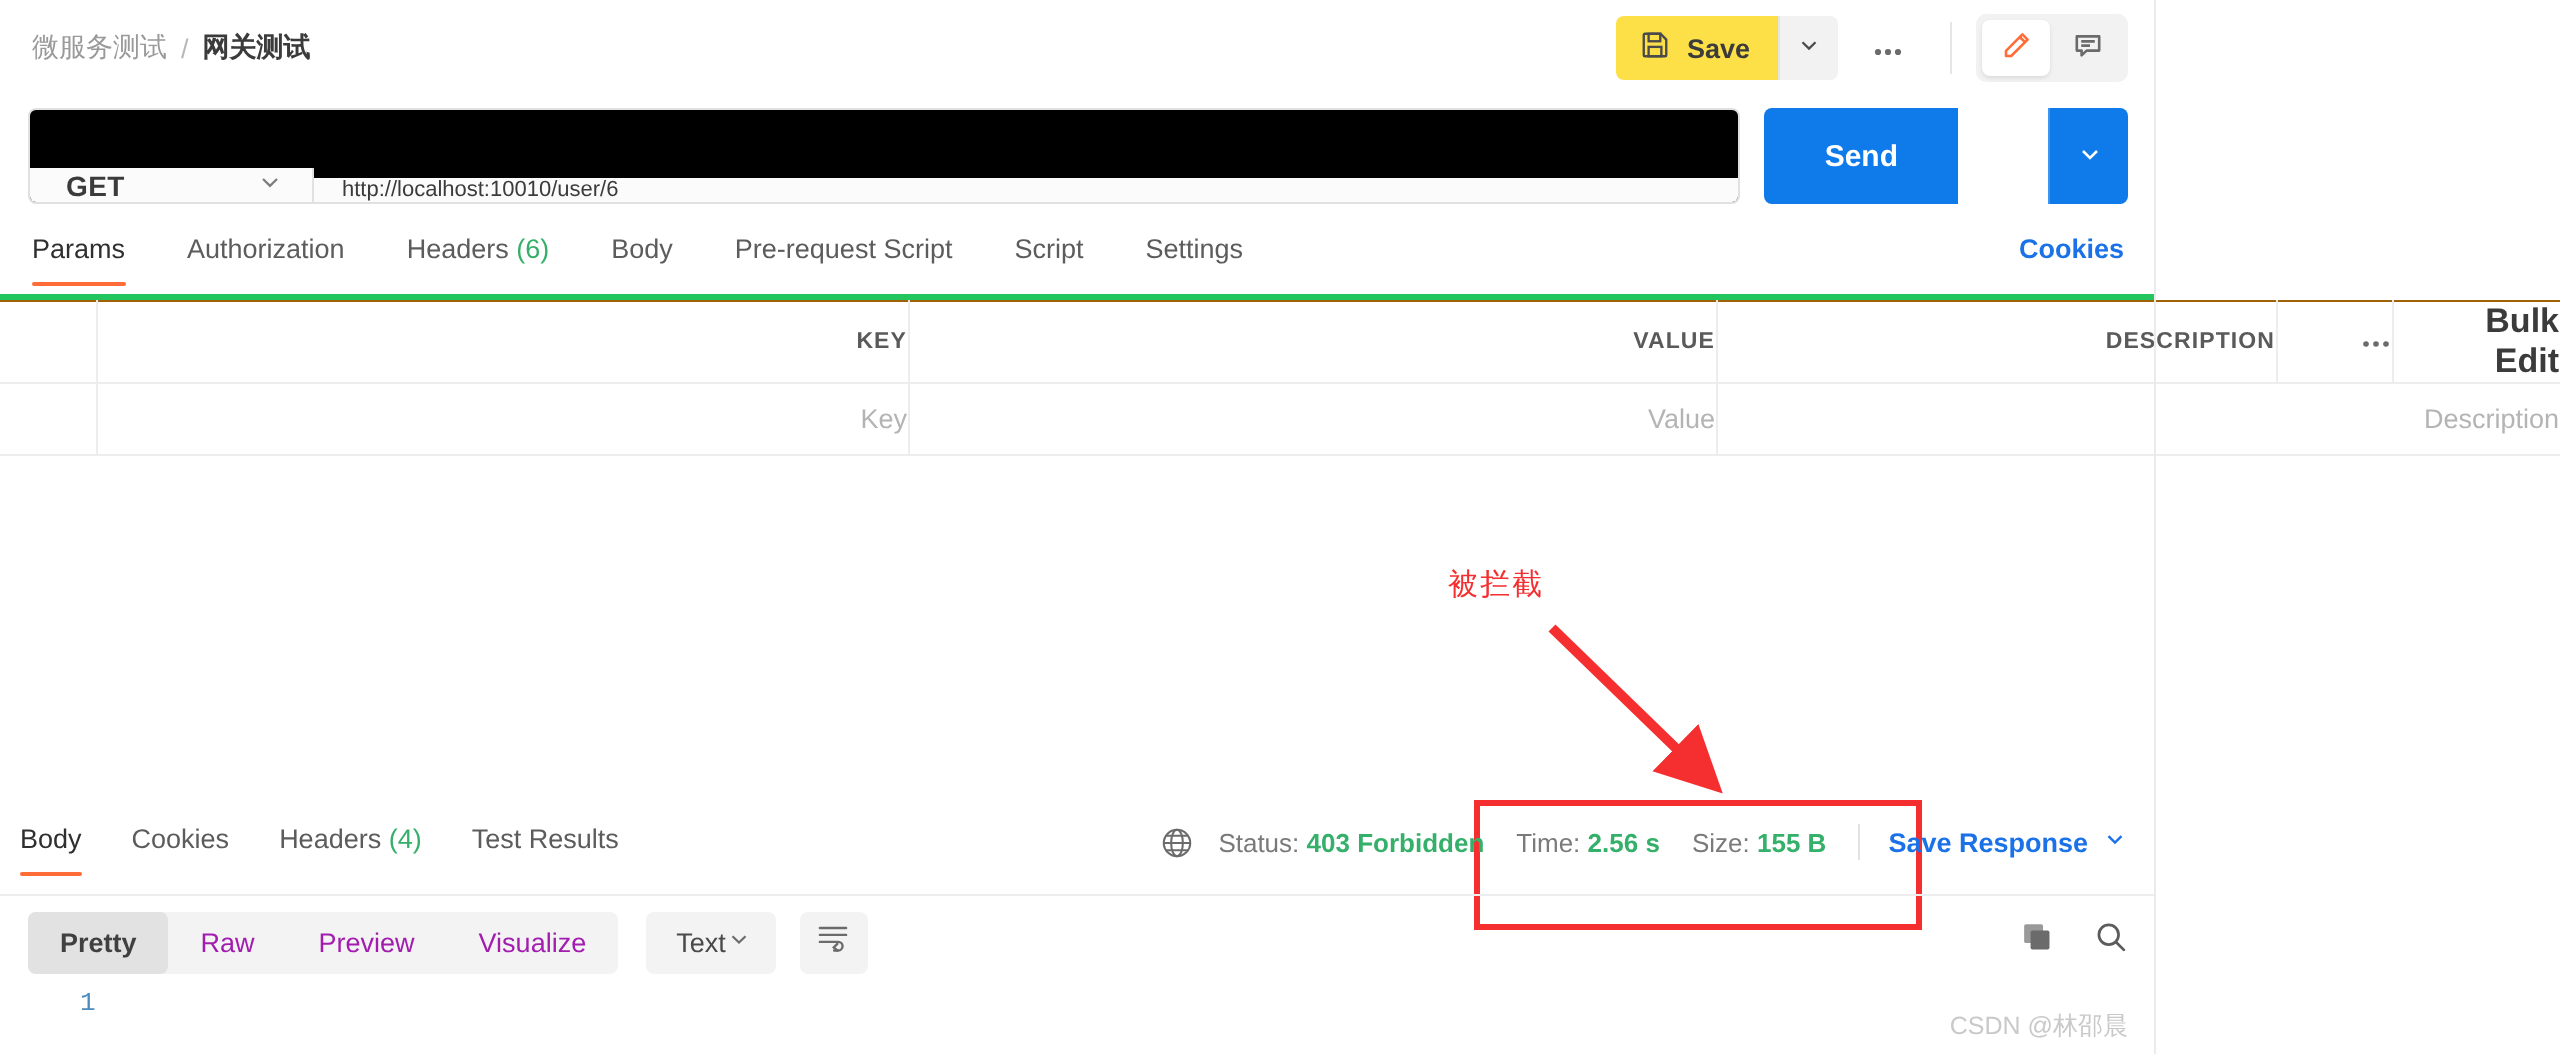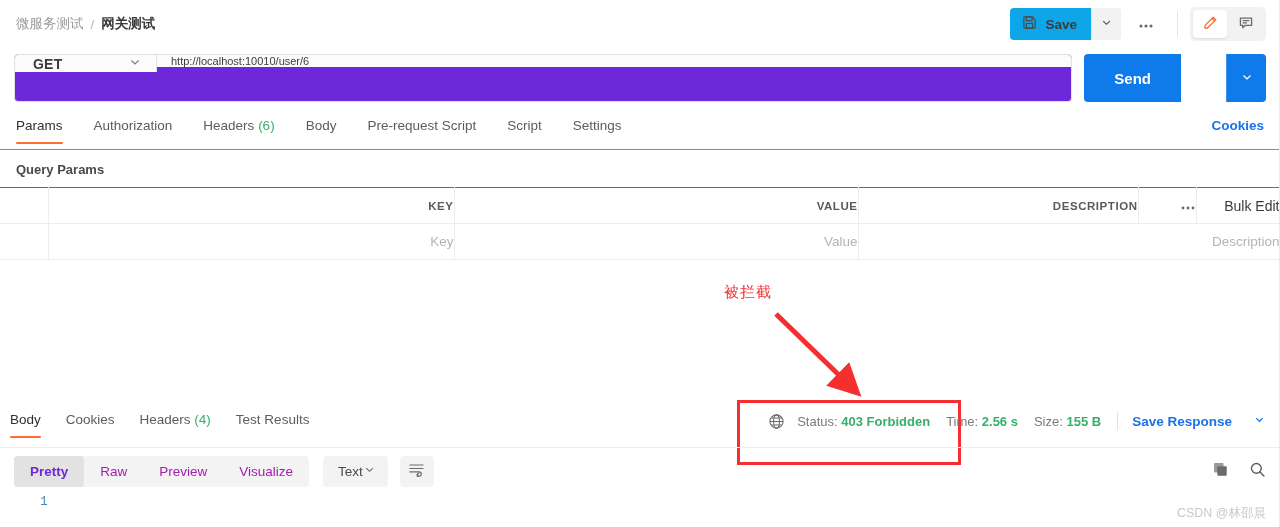--- a/index.html
+++ b/index.html
@@ -2,37 +2,37 @@
 <html><head>
 <meta charset="utf-8">
 <style>
   * { box-sizing: border-box; margin: 0; padding: 0; }
   html, body {
     width: 1280px; height: 527px;
     background: #ffffff;
     font-family: "Liberation Sans", "DejaVu Sans", sans-serif;
     overflow: hidden;
   }
-  .app { position: relative; width: 1280px; height: 527px; background:#fff; }
+  .app { position: relative; width: 1078px; height: 527px; background:#fff; }
 
   
   .topbar {
     height: 48px; display: flex; align-items: center;
     padding: 0 14px 0 16px; background:#fff;
   }
   .breadcrumb { display:flex; align-items:center; font-size: 13.5px; }
   .bc-parent { color:#9a9a9a; }
   .bc-sep { color:#b8b8b8; margin: 0 7px; }
   .bc-current { color:#3b3b3b; font-weight: 600; }
   .topbar-right { margin-left:auto; display:flex; align-items:center; gap:0; }
 
   .save-group { display:flex; align-items:stretch; }
   .save-btn {
     display:flex; align-items:center; gap:8px;
-    background:#0ea5e9; border:none; border-radius:4px 0 0 4px;
+    background:#fde047; border:none; border-radius:4px 0 0 4px;
     height:32px; padding: 0 14px 0 12px;
     font-size:13.5px; color:#3b3b3b; font-weight:600; cursor:pointer;
     font-family: inherit;
   }
   .save-caret {
     background:#f2f2f2; border:none; border-left:1px solid #e4e4e4;
     border-radius:0 4px 4px 0; width:30px; height:32px;
     display:flex; align-items:center; justify-content:center; cursor:pointer;
   }
   .dots-btn {
@@ -49,22 +49,22 @@
     display:flex; align-items:center; justify-content:center; cursor:pointer;
     background:transparent;
   }
   .ip-btn.active { background:#ffffff; box-shadow: 0 1px 2px rgba(0,0,0,.10); }
 
   
   .urlrow {
     display:flex; align-items:center; padding: 6px 14px 10px 14px; gap:12px;
   }
   .url-wrap {
-    flex:1; display:flex; align-items:flex-start; height:48px;
-    border:1px solid #e1e1e1; border-radius:4px; overflow:hidden; background:#6d28d9;
+    flex:1; display:flex; align-items:flex-end; height:48px;
+    border:1px solid #e1e1e1; border-radius:4px; overflow:hidden; background:#000000;
   }
   .method {
     width:142px; display:flex; align-items:center; justify-content:space-between;
     padding: 0 14px 0 18px; background:#fbfbfb; border-right:1px solid #e1e1e1;
     font-size:14px; font-weight:700; color:#3b3b3b; cursor:pointer; letter-spacing:.2px;
   }
   .url-input {
     flex:1; border:none; outline:none; background:#fbfbfb;
     font-size:11px; color:#3b3b3b; padding: 0 14px;
     font-family: inherit;
@@ -77,21 +77,21 @@
   }
   .send-caret {
     background:#0f7bea; border:none; border-left:1px solid #3e95ef;
     border-radius:0 4px 4px 0; width:40px;
     display:flex; align-items:center; justify-content:center; cursor:pointer;
   }
 
   
   .req-tabs {
     display:flex; align-items:center; padding: 0 16px;
-    border-bottom:1px solid #22c55e; height:38px; position:relative;
+    border-bottom:3px solid #22c55e; height:38px; position:relative;
   }
   .tab {
     position:relative; font-size:13.5px; color:#5c5c5c; cursor:pointer;
     padding: 0 0 10px 0; margin-right:31px; white-space:nowrap;
   }
   .tab.active { color:#2f2f2f; }
   .tab.active::after {
     content:""; position:absolute; left:0; right:0; bottom:-1px;
     height:2.5px; background:#ff6c37; border-radius:2px;
   }
@@ -111,21 +111,21 @@
   }
   .ptable tr td:first-child, .ptable tr th:first-child { border-left:none; }
   .col-check { width:48px; }
   .col-key { width:406px; }
   .col-val { width:404px; }
   .col-desc { width:280px; }
   .col-dots { width:58px; border-right:1px solid #ededed; }
   .col-bulk { width:84px; border-right:none; }
   .th-label { font-size:11.5px; font-weight:700; color:#5a5a5a; letter-spacing:.55px; padding-left:16px; }
   .cell-ph { font-size:13.5px; color:#b4b4b4; padding-left:16px; }
-  .bulk { font-size:14px; font-weight:400; color:#3b3b3b; padding-left:10px; cursor:pointer; }
+  .bulk { font-size:17px; font-weight:700; color:#3b3b3b; padding-left:10px; cursor:pointer; }
   .dots-cell { text-align:center; }
 
   
   .anno-text {
     position:absolute; left:724px; top:283px;
     color:#f52f2f; font-size:15px; letter-spacing:1px;
   }
   .anno-arrow { position:absolute; left:770px; top:308px; pointer-events:none; }
   .red-box {
     position:absolute; left:737px; top:400px; width:224px; height:65px;
@@ -134,21 +134,21 @@
 
   
   .resp-meta {
     position:absolute; right:14px; top:412px;
     display:flex; align-items:center; gap:0; font-size:13px;
   }
   .globe-ico { margin-right:12px; display:flex; align-items:center; }
   .meta-item { color:#7a7a7a; margin-right:16px; white-space:nowrap; }
   .meta-val { color:#35b06a; font-weight:600; }
   .meta-div { width:1px; height:18px; background:#e2e2e2; margin-right:14px; }
-  .save-resp { color:#1b72e8; font-size:13.5px; font-weight:700; cursor:pointer; display:flex; align-items:center; gap:21px; }
+  .save-resp { color:#1b72e8; font-size:13.5px; font-weight:700; cursor:pointer; display:flex; align-items:center; gap:7px; }
 
   
   .resp-tabs {
     position:absolute; left:0; top:412px; display:flex; align-items:center;
     padding-left:10px;
   }
   .resp-tabs .tab { margin-right:25px; }
 
   .resp-sep { position:absolute; left:0; right:0; top:447px; height:1px; background:#ededed; }
 
@@ -157,21 +157,21 @@
     position:absolute; left:0; right:0; top:452px; height:38px;
     display:flex; align-items:center; padding: 0 14px;
   }
   .seg {
     display:flex; align-items:center; background:#f3f3f3; border-radius:4px; height:31px;
   }
   .seg-item {
     font-size:13.5px; color:#a21caf; padding: 0 16px; height:31px;
     display:flex; align-items:center; cursor:pointer; border-radius:4px;
   }
-  .seg-item.active { background:#e2e2e2; color:#6d28d9; font-weight:600; }
+  .seg-item.active { background:#e2e2e2; color:#404040; font-weight:600; }
   .type-sel {
     margin-left:14px; display:flex; align-items:center; gap:0;
     background:#f3f3f3; border-radius:4px; height:31px; padding: 0 12px 0 15px;
     font-size:13.5px; color:#4a4a4a; cursor:pointer;
   }
   .wrap-btn {
     margin-left:12px; width:34px; height:31px; border-radius:4px; background:#f3f3f3;
     display:flex; align-items:center; justify-content:center; cursor:pointer;
   }
   .fmt-right { margin-left:auto; display:flex; align-items:center; gap:20px; }
@@ -297,21 +297,20 @@
     </div>
     <div class="tab">
       <span>Script</span>
     </div>
     <div class="tab">
       <span>Settings</span>
     </div>
     <div class="cookies-link">Cookies</div>
   </div>
 
-  <div class="qp-title">Query Params</div>
 
   <table class="ptable">
     <colgroup>
       <col class="col-check">
         <col class="col-key">
         <col class="col-val">
       <col class="col-desc">
         <col class="col-dots">
         <col class="col-bulk">
     </colgroup>

